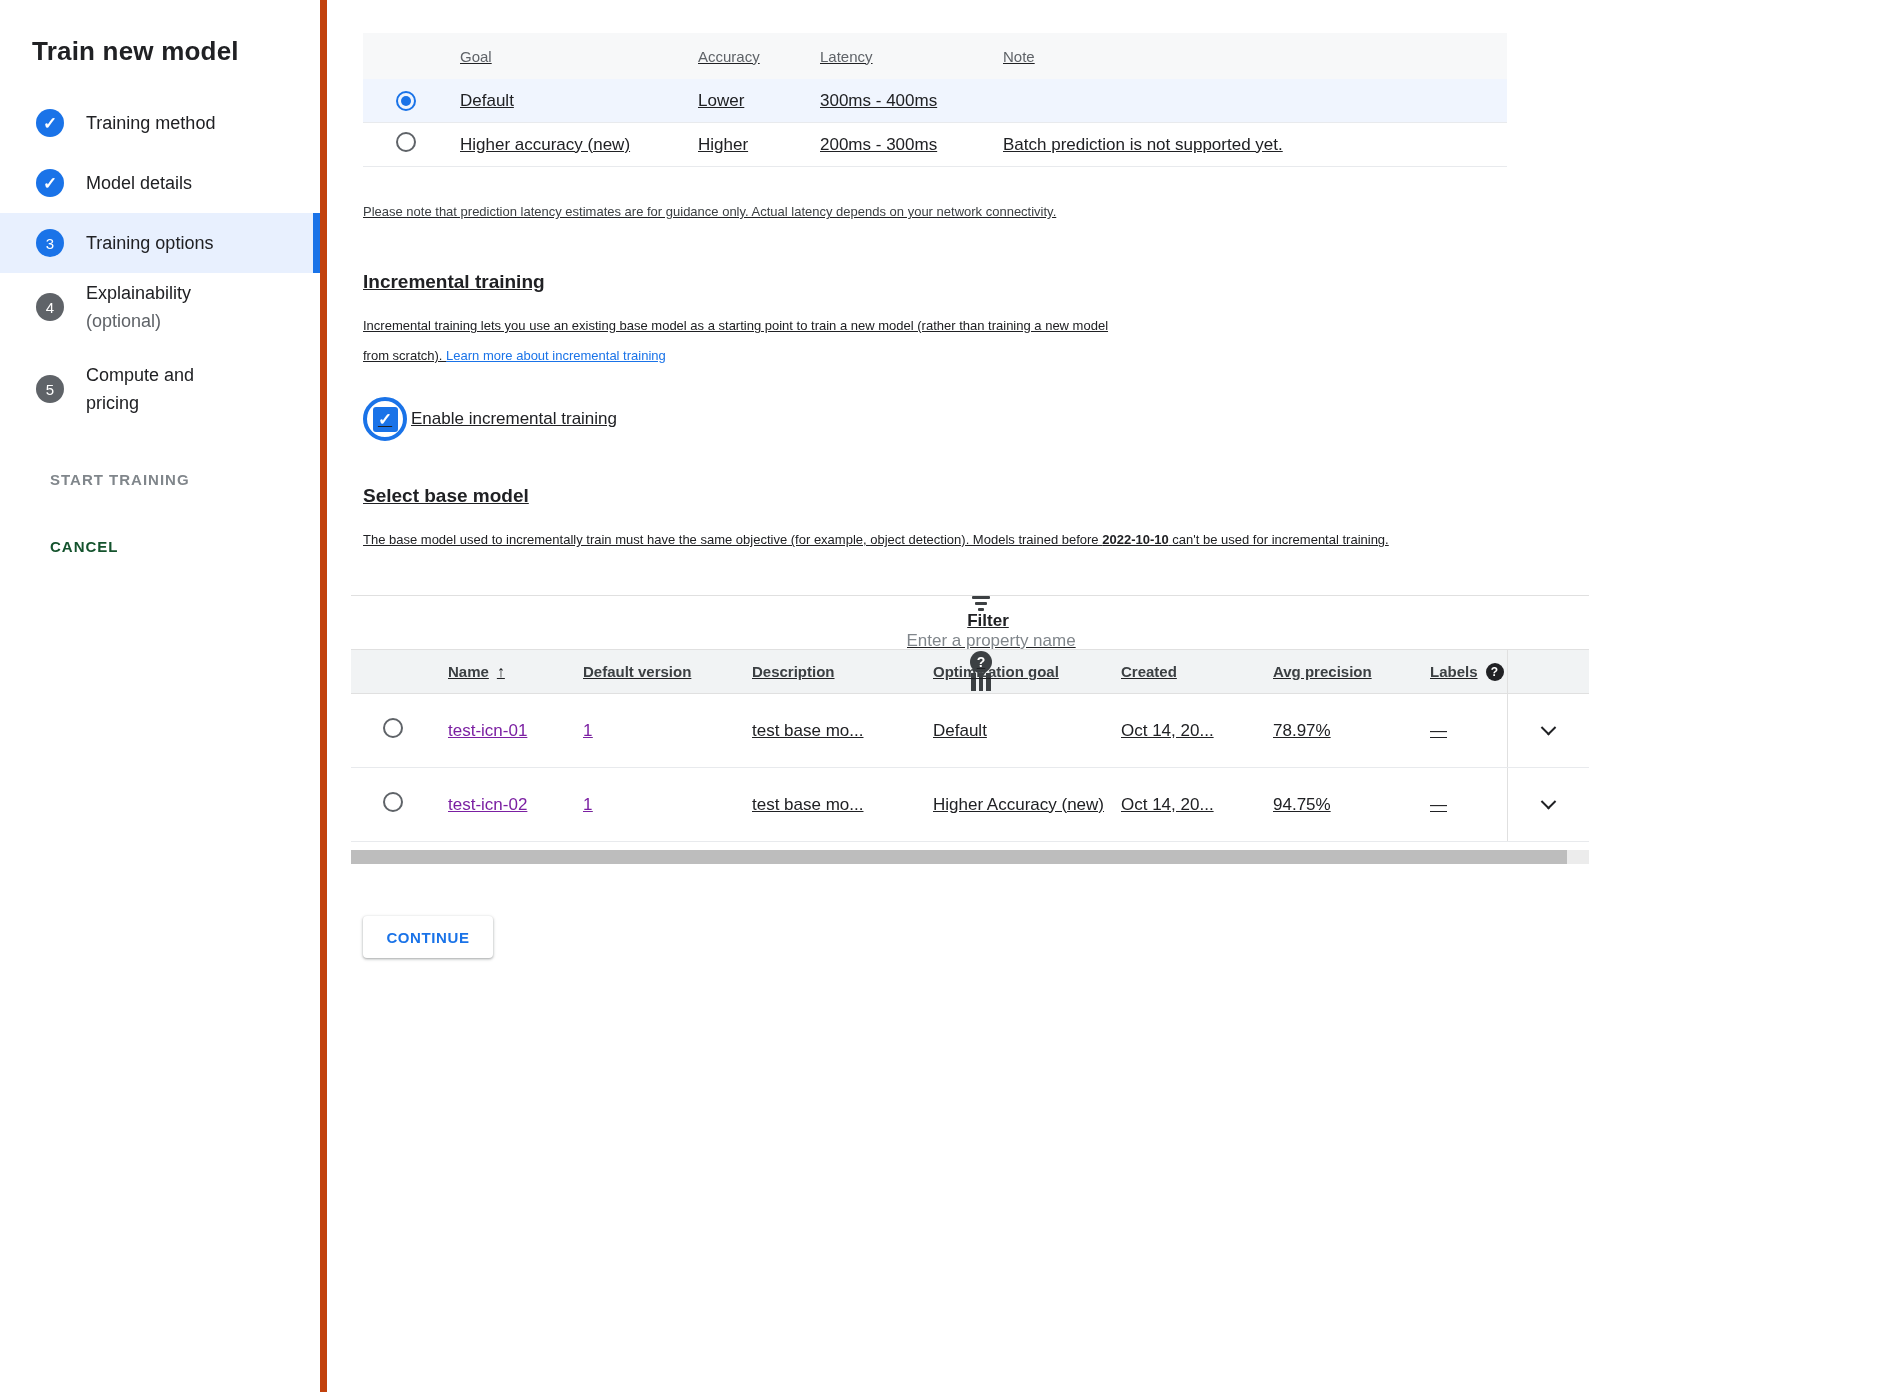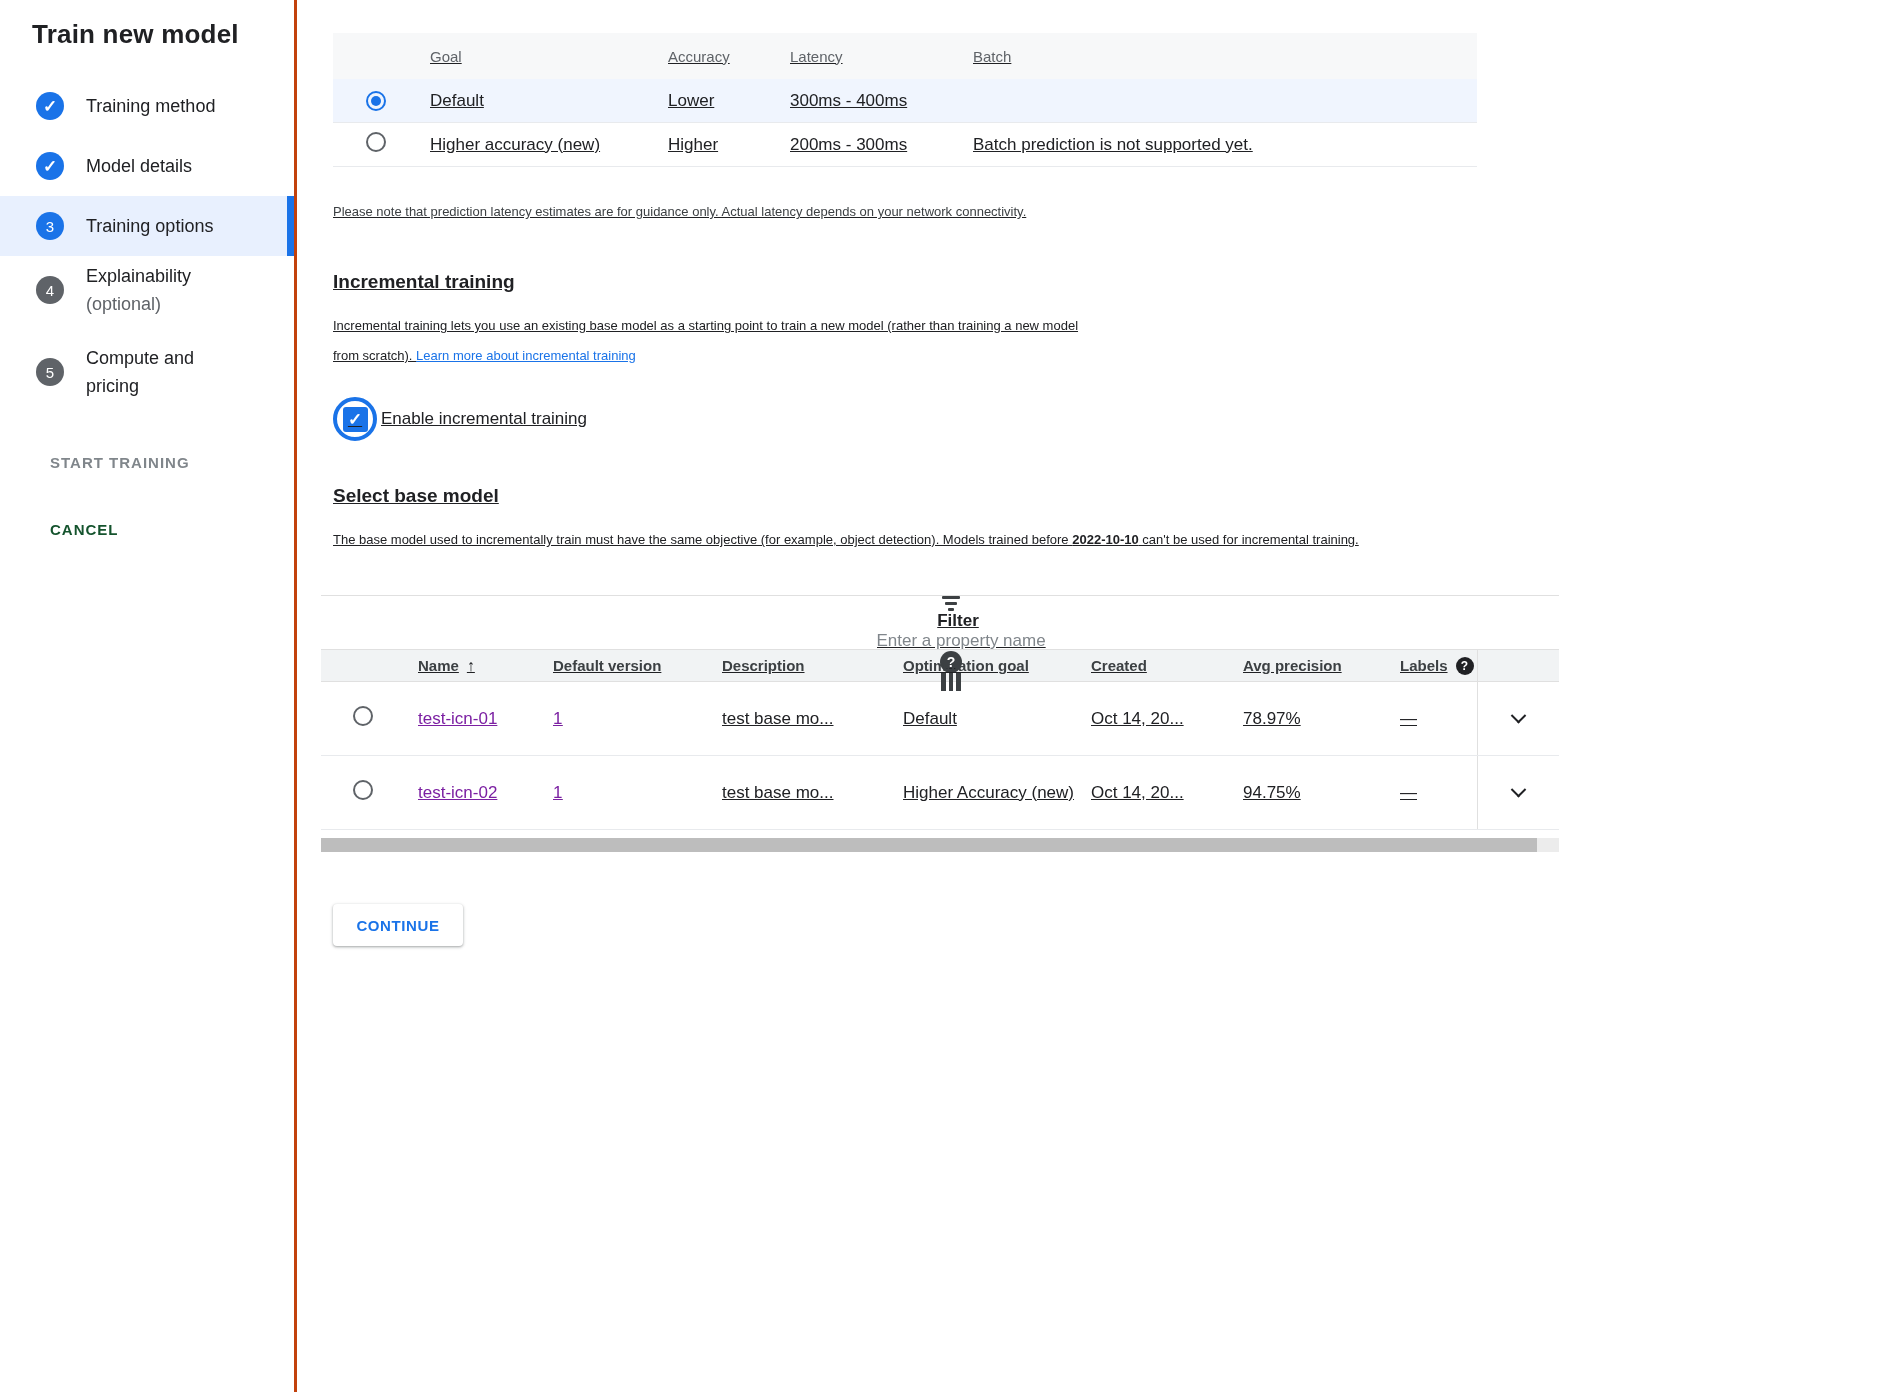--- a/index.html
+++ b/index.html
@@ -1,21 +1,21 @@
 <!DOCTYPE html>
 <html><head>
 <meta charset="utf-8">
 <style>
   * { box-sizing: border-box; margin: 0; padding: 0; }
   html,body { width:1896px; height:1392px; overflow:hidden; background:#fff;
     font-family:"Liberation Sans", sans-serif; color:#202124; }
   .app { display:flex; width:1896px; height:1392px; }
 
   
-  .sidebar { width:297px; flex:none; border-right:3px solid #c2410c; padding-top:19px; }
+  .sidebar { width:327px; flex:none; border-right:7px solid #c2410c; padding-top:36px; }
   .sidebar-title { font-size:26px; font-weight:700; margin:0 0 26px 32px; letter-spacing:.2px; }
   .step { display:flex; align-items:center; min-height:60px; padding:6px 0 6px 36px; position:relative; cursor:pointer; }
   .step-icon { width:28px; height:28px; border-radius:50%; color:#fff; display:flex; align-items:center;
     justify-content:center; font-size:15px; flex:none; margin-right:22px; font-weight:400; }
   .step.completed .step-icon { background:#1a73e8; font-size:17px; font-weight:700; }
   .step.active { background:#e8f0fe; }
   .step.active .step-icon { background:#1a73e8; }
   .step.active::after { content:""; position:absolute; right:0; top:0; bottom:0; width:7px; background:#1a73e8; }
   .step.pending .step-icon { background:#5f6368; }
   .step-label { font-size:18px; line-height:28px; max-width:150px; }
@@ -66,21 +66,21 @@
   .filter-input { flex:1; border:none; outline:none; font-size:17px; margin-left:24px;
     font-family:"Liberation Sans", sans-serif; color:#202124; background:transparent;padding-left:48px; }
   .filter-input::placeholder { color:#80868b; }
   .help-circle { width:22px; height:22px; border-radius:50%; background:#3c4043; color:#fff; font-size:14px;
     font-weight:700; display:flex; align-items:center; justify-content:center; flex:none; cursor:pointer; }
   .vdivider { width:1px; height:30px; background:#e0e0e0; margin:0 20px; }
   .columns-icon { display:flex; gap:3px; cursor:pointer; }
   .columns-icon i { width:4.5px; height:18px; background:#3c4043; display:block; }
 
   .mt-header, .mt-row { display:grid; grid-template-columns:97px 135px 169px 181px 188px 152px 157px 77px 1fr; align-items:center; }
-  .mt-header { height:32px; background:#f1f3f4; font-size:15px; font-weight:700; color:#3c4043; border-bottom:1px solid #e0e0e0; }
+  .mt-header { height:44px; background:#f1f3f4; font-size:15px; font-weight:700; color:#3c4043; border-bottom:1px solid #e0e0e0; }
   .mt-header .hcell { display:flex; align-items:center; }
   .sort-arrow { font-size:16px; margin-left:8px; color:#202124; cursor:pointer; }
   .labels-help { width:18px; height:18px; border-radius:50%; background:#202124; color:#fff; font-size:12px;
     font-weight:700; display:flex; align-items:center; justify-content:center; margin-left:8px; cursor:pointer; }
   .mt-row { min-height:74px; border-bottom:1px solid #e8eaed; font-size:17px; }
   .mt-radio-cell { padding-left:32px; }
   .mt-row a { color:#7b1fa2; text-decoration:underline; cursor:pointer; }
   .name-link { display:inline-block; max-width:80px; overflow-wrap:break-word; line-height:26px; }
   .cell-wrap { line-height:28px; padding-right:10px; }
   .chevron-cell { border-left:1px solid #e0e0e0; align-self:stretch; display:flex; align-items:center; justify-content:center; }
@@ -135,21 +135,21 @@
 
   <main class="main">
 
     
     <section class="goal-table">
       <div class="goal-header">
         <span></span>
         <span>Goal</span>
         <span>Accuracy</span>
         <span>Latency</span>
-        <span>Batch</span>
+        <span>Note</span>
       </div>
       <div class="goal-row selected">
         <span class="radio-cell"><span class="radio selected"></span></span>
         <span>Default</span>
         <span>Lower</span>
         <span>300ms - 400ms</span>
         <span></span>
       </div>
       <div class="goal-row">
         <span class="radio-cell"><span class="radio"></span></span>

